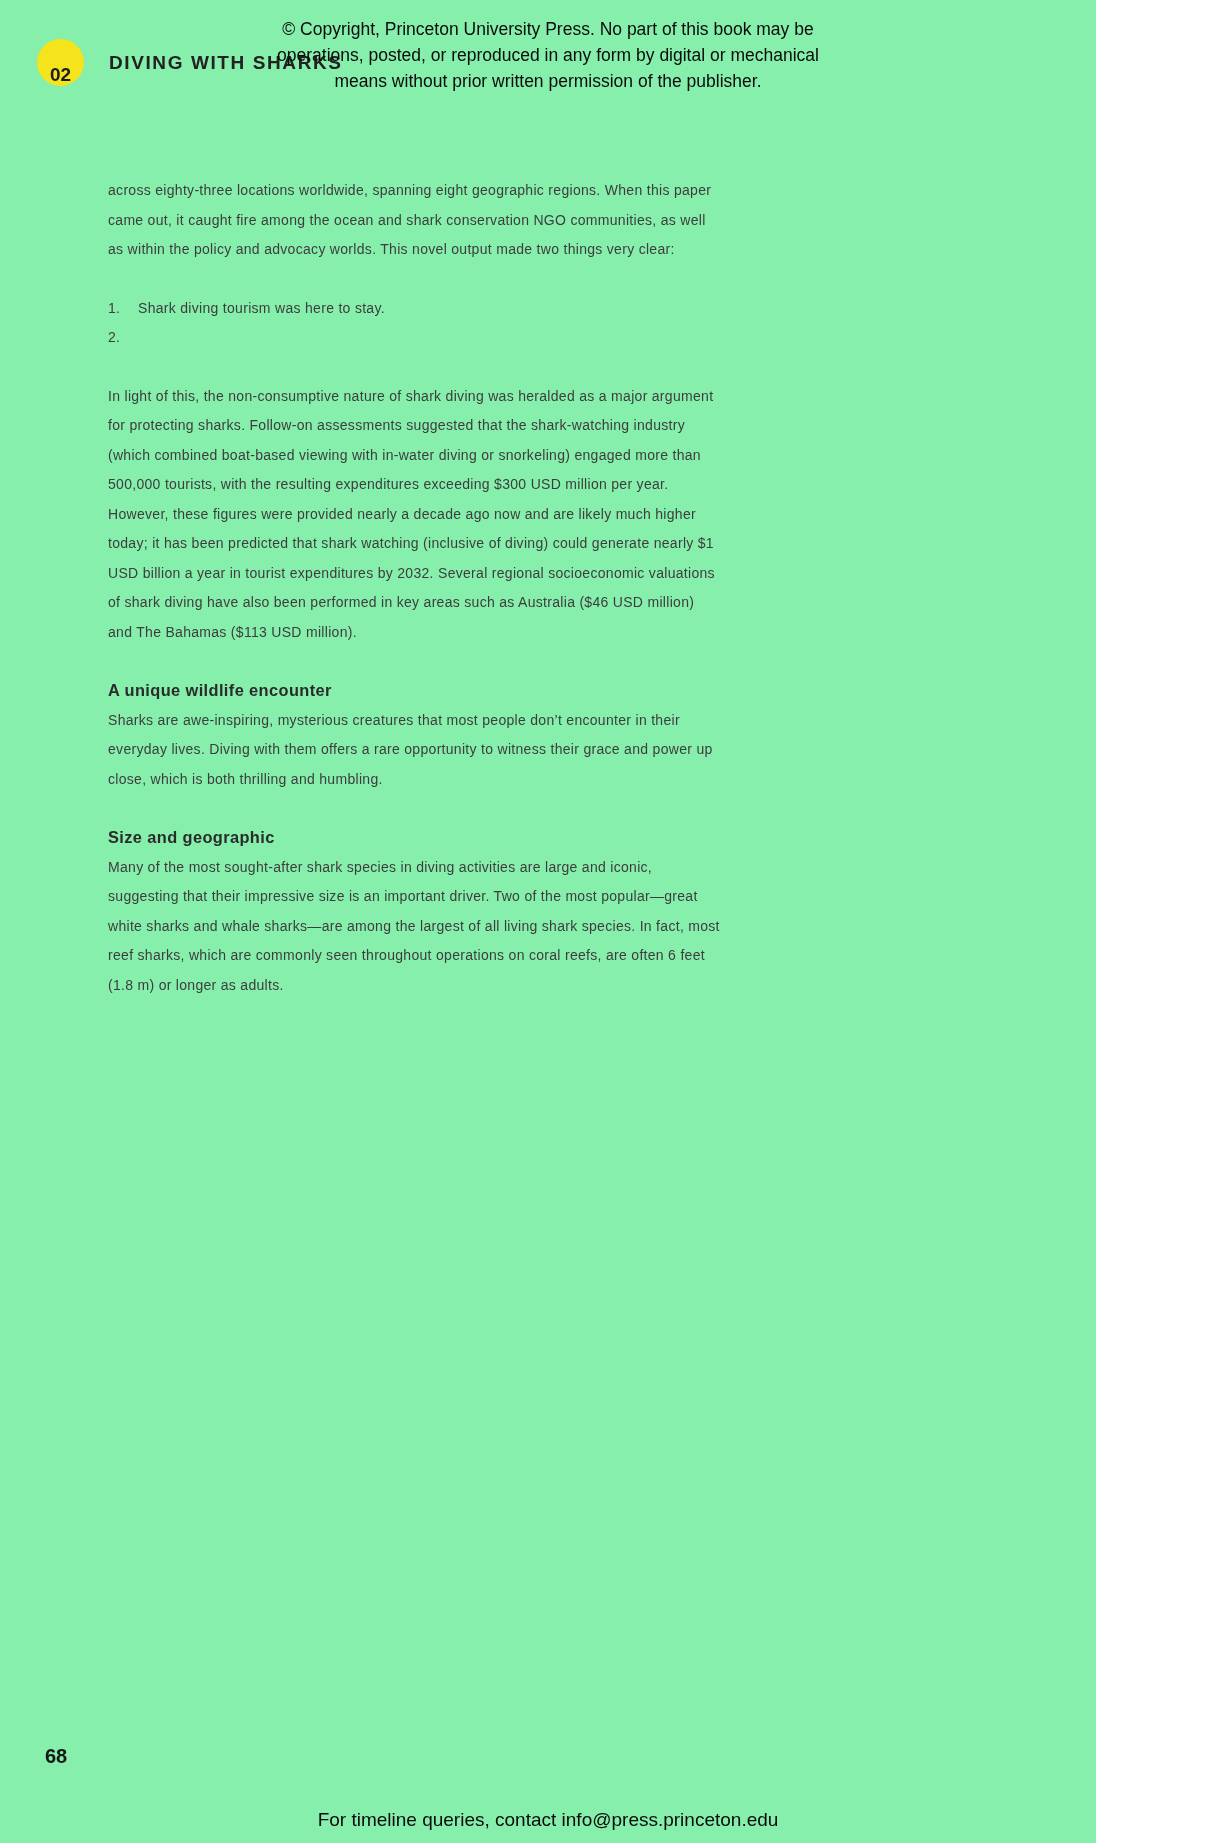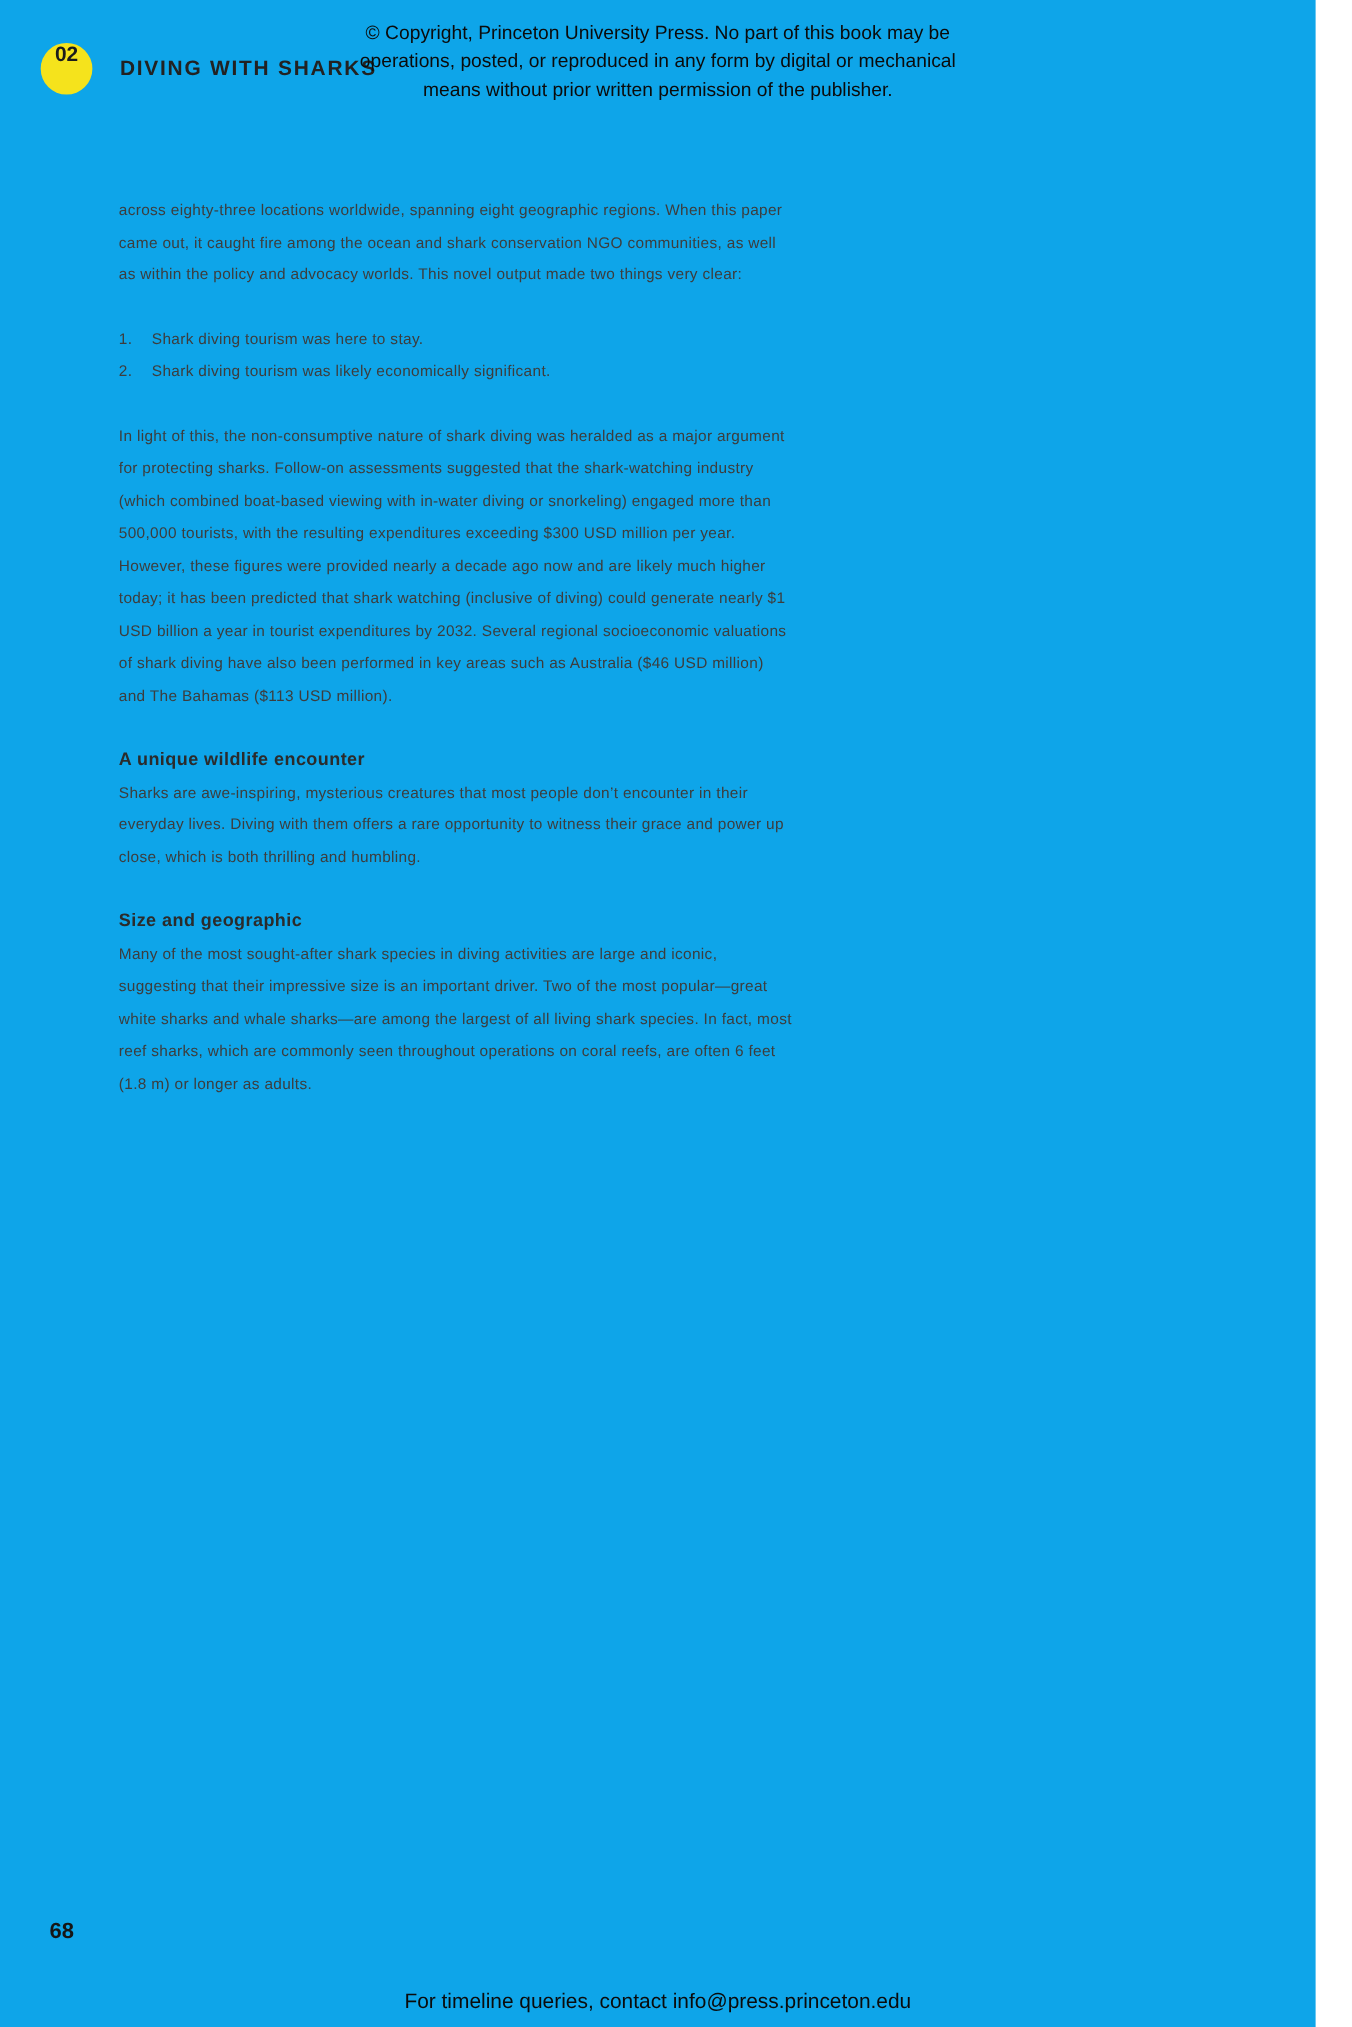--- a/index.html
+++ b/index.html
@@ -1,21 +1,21 @@
 <!DOCTYPE html>
 <html><head>
 <meta charset="utf-8">
 <style>
   * { margin: 0; padding: 0; box-sizing: border-box; }
   html, body { background: #ffffff; }
   .page {
     position: relative;
-    width: 1196px;
+    width: 1096px;
     height: 1843px;
-    background: #0ea5e9;
+    background: #86efac;
     font-family: "Liberation Sans", sans-serif;
     overflow: hidden;
   }
   .copyright {
     position: absolute;
     top: 16px;
     left: 50%;
     transform: translateX(-50%);
     width: 660px;
     text-align: center;
@@ -27,21 +27,21 @@
   }
   .chapter-badge {
     position: absolute;
     left: 37px;
     top: 39px;
     width: 47px;
     height: 47px;
     border-radius: 50%;
     background: #f5e31c;
     display: flex;
-    align-items: flex-start;
+    align-items: flex-end;
     justify-content: center;
     font-size: 19px;
     font-weight: 700;
     color: #1c1c1c;
     z-index: 1;
   }
   .chapter-title {
     position: absolute;
     left: 109px;
     top: 52px;
@@ -112,21 +112,20 @@
 
     <p>across eighty-three locations worldwide, spanning eight geographic regions. When this paper came out, it caught fire among the ocean and shark conservation NGO communities, as well as within the policy and advocacy worlds. This novel output made two things very clear:</p>
 
     <div class="num-list">
       <div class="num-list-row">
         <span class="num">1.</span>
         <span>Shark diving tourism was here to stay.</span>
       </div>
       <div class="num-list-row">
         <span class="num">2.</span>
-        <span>Shark diving tourism was likely economically significant.</span>
       </div>
     </div>
 
     <p>In light of this, the non-consumptive nature of shark diving was heralded as a major argument for protecting sharks. Follow-on assessments suggested that the shark-watching industry (which combined boat-based viewing with in-water diving or snorkeling) engaged more than 500,000 tourists, with the resulting expenditures exceeding $300 USD million per year. However, these figures were provided nearly a decade ago now and are likely much higher today; it has been predicted that shark watching (inclusive of diving) could generate nearly $1 USD billion a year in tourist expenditures by 2032. Several regional socioeconomic valuations of shark diving have also been performed in key areas such as Australia ($46 USD million) and The Bahamas ($113 USD million).</p>
 
 
     <h3 class="section-heading">A unique wildlife encounter</h3>
     <p>Sharks are awe-inspiring, mysterious creatures that most people don’t encounter in their everyday lives. Diving with them offers a rare opportunity to witness their grace and power up close, which is both thrilling and humbling.</p>
 
     <h3 class="section-heading">Size and geographic</h3>

